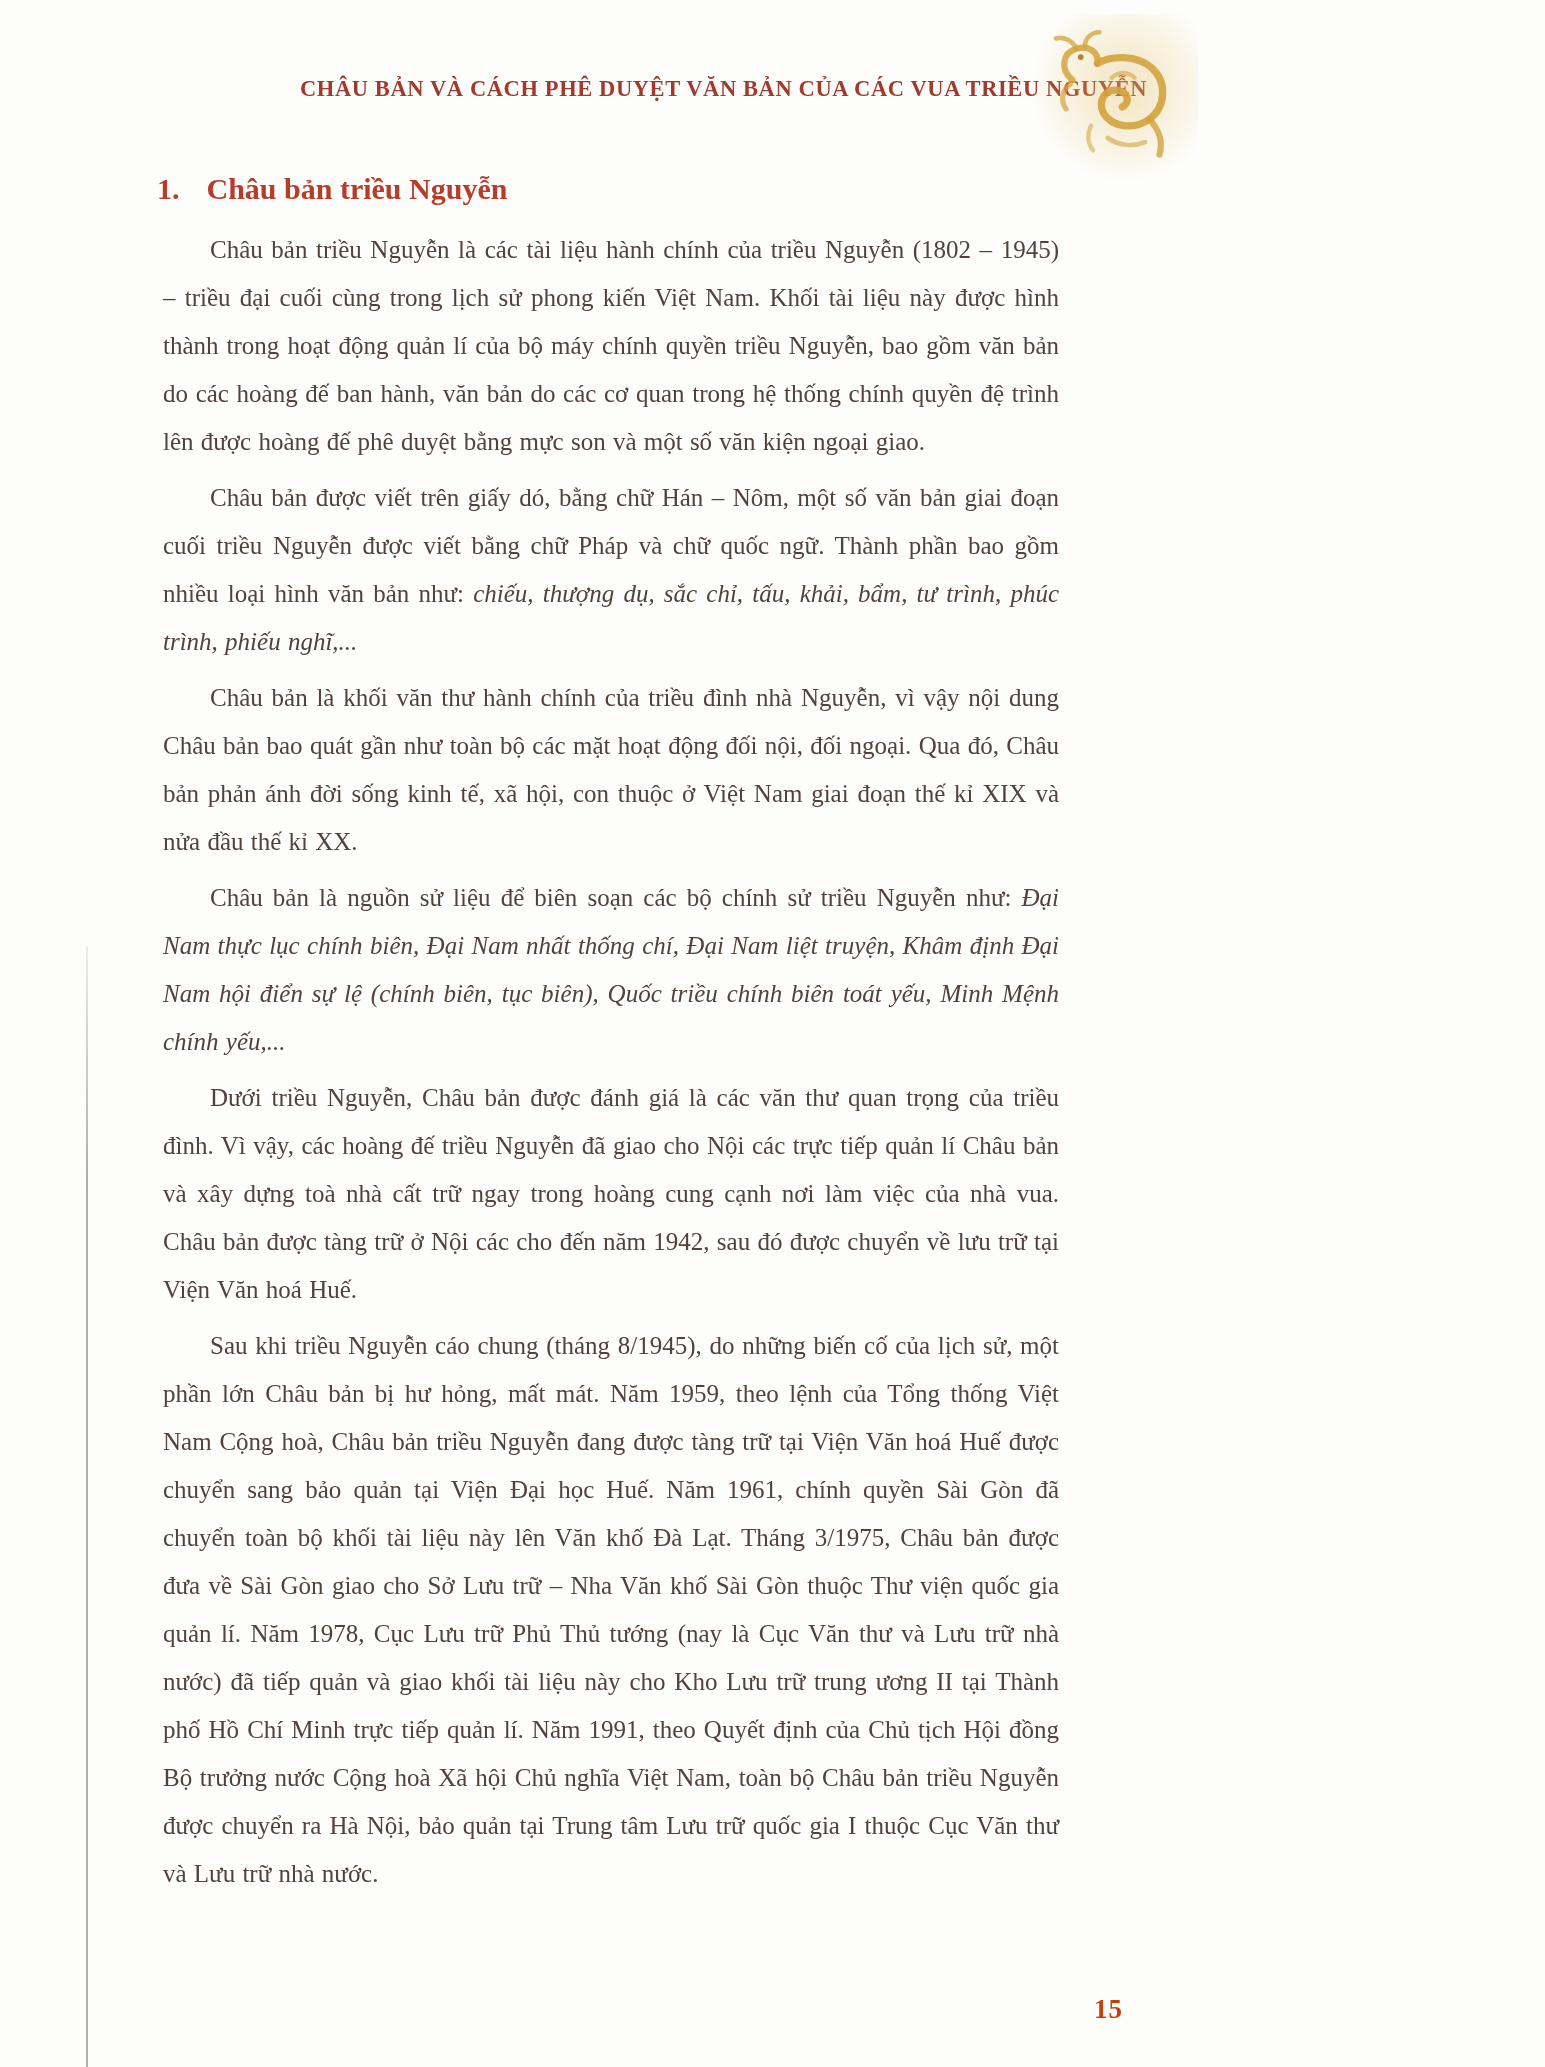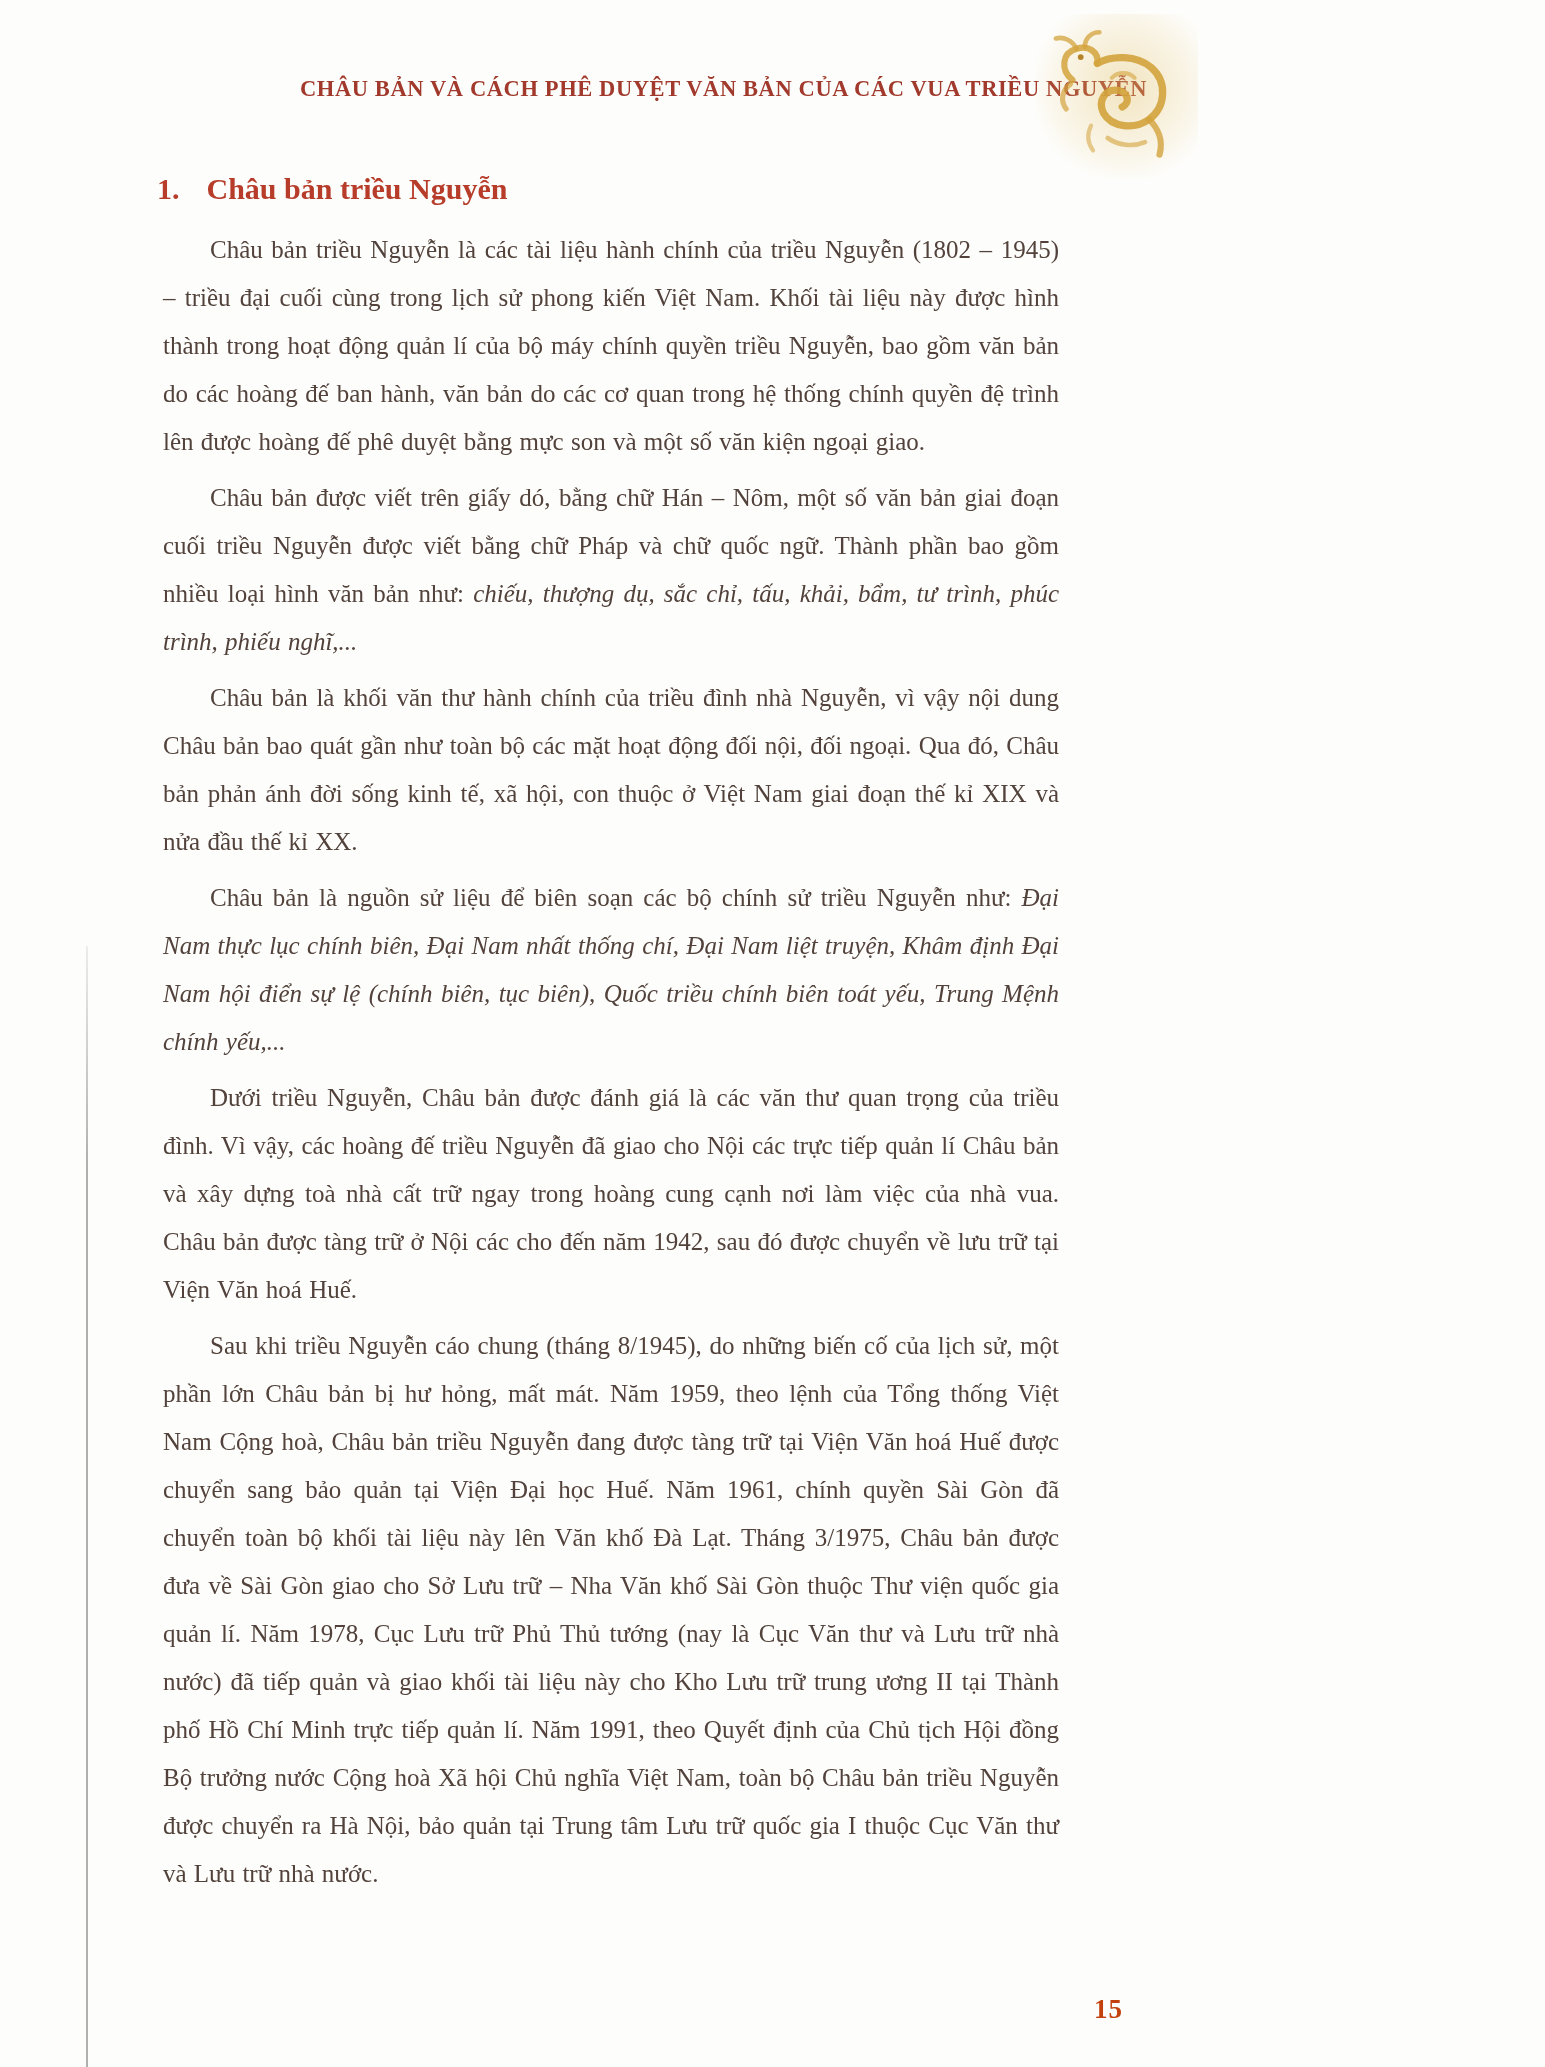--- a/index.html
+++ b/index.html
@@ -112,21 +112,21 @@
 
   <main class="content">
     <h1 class="section-heading">
       <span class="sec-num">1.</span>
       <span class="sec-title">Châu bản triều Nguyễn</span>
     </h1>
     <div class="paragraphs">
         <p class="para"><span class="seg">Châu bản triều Nguyễn là các tài liệu hành chính của triều Nguyễn (1802 – 1945) – triều đại cuối cùng trong lịch sử phong kiến Việt Nam. Khối tài liệu này được hình thành trong hoạt động quản lí của bộ máy chính quyền triều Nguyễn, bao gồm văn bản do các hoàng đế ban hành, văn bản do các cơ quan trong hệ thống chính quyền đệ trình lên được hoàng đế phê duyệt bằng mực son và một số văn kiện ngoại giao.</span></p>
         <p class="para"><span class="seg">Châu bản được viết trên giấy dó, bằng chữ Hán – Nôm, một số văn bản giai đoạn cuối triều Nguyễn được viết bằng chữ Pháp và chữ quốc ngữ. Thành phần bao gồm nhiều loại hình văn bản như: </span><span class="seg it">chiếu, thượng dụ, sắc chỉ, tấu, khải, bẩm, tư trình, phúc trình, phiếu nghĩ,...</span></p>
         <p class="para"><span class="seg">Châu bản là khối văn thư hành chính của triều đình nhà Nguyễn, vì vậy nội dung Châu bản bao quát gần như toàn bộ các mặt hoạt động đối nội, đối ngoại. Qua đó, Châu bản phản ánh đời sống kinh tế, xã hội, con thuộc ở Việt Nam giai đoạn thế kỉ XIX và nửa đầu thế kỉ XX.</span></p>
-        <p class="para"><span class="seg">Châu bản là nguồn sử liệu để biên soạn các bộ chính sử triều Nguyễn như: </span><span class="seg it">Đại Nam thực lục chính biên, Đại Nam nhất thống chí, Đại Nam liệt truyện, Khâm định Đại Nam hội điển sự lệ (chính biên, tục biên), Quốc triều chính biên toát yếu, Trung Mệnh chính yếu,...</span></p>
+        <p class="para"><span class="seg">Châu bản là nguồn sử liệu để biên soạn các bộ chính sử triều Nguyễn như: </span><span class="seg it">Đại Nam thực lục chính biên, Đại Nam nhất thống chí, Đại Nam liệt truyện, Khâm định Đại Nam hội điển sự lệ (chính biên, tục biên), Quốc triều chính biên toát yếu, Minh Mệnh chính yếu,...</span></p>
         <p class="para"><span class="seg">Dưới triều Nguyễn, Châu bản được đánh giá là các văn thư quan trọng của triều đình. Vì vậy, các hoàng đế triều Nguyễn đã giao cho Nội các trực tiếp quản lí Châu bản và xây dựng toà nhà cất trữ ngay trong hoàng cung cạnh nơi làm việc của nhà vua. Châu bản được tàng trữ ở Nội các cho đến năm 1942, sau đó được chuyển về lưu trữ tại Viện Văn hoá Huế.</span></p>
         <p class="para"><span class="seg">Sau khi triều Nguyễn cáo chung (tháng 8/1945), do những biến cố của lịch sử, một phần lớn Châu bản bị hư hỏng, mất mát. Năm 1959, theo lệnh của Tổng thống Việt Nam Cộng hoà, Châu bản triều Nguyễn đang được tàng trữ tại Viện Văn hoá Huế được chuyển sang bảo quản tại Viện Đại học Huế. Năm 1961, chính quyền Sài Gòn đã chuyển toàn bộ khối tài liệu này lên Văn khố Đà Lạt. Tháng 3/1975, Châu bản được đưa về Sài Gòn giao cho Sở Lưu trữ – Nha Văn khố Sài Gòn thuộc Thư viện quốc gia quản lí. Năm 1978, Cục Lưu trữ Phủ Thủ tướng (nay là Cục Văn thư và Lưu trữ nhà nước) đã tiếp quản và giao khối tài liệu này cho Kho Lưu trữ trung ương II tại Thành phố Hồ Chí Minh trực tiếp quản lí. Năm 1991, theo Quyết định của Chủ tịch Hội đồng Bộ trưởng nước Cộng hoà Xã hội Chủ nghĩa Việt Nam, toàn bộ Châu bản triều Nguyễn được chuyển ra Hà Nội, bảo quản tại Trung tâm Lưu trữ quốc gia I thuộc Cục Văn thư và Lưu trữ nhà nước.</span></p>
       </div>
   </main>
 
   <div class="page-number">15</div>
 
 </div>
 
 </body></html>

